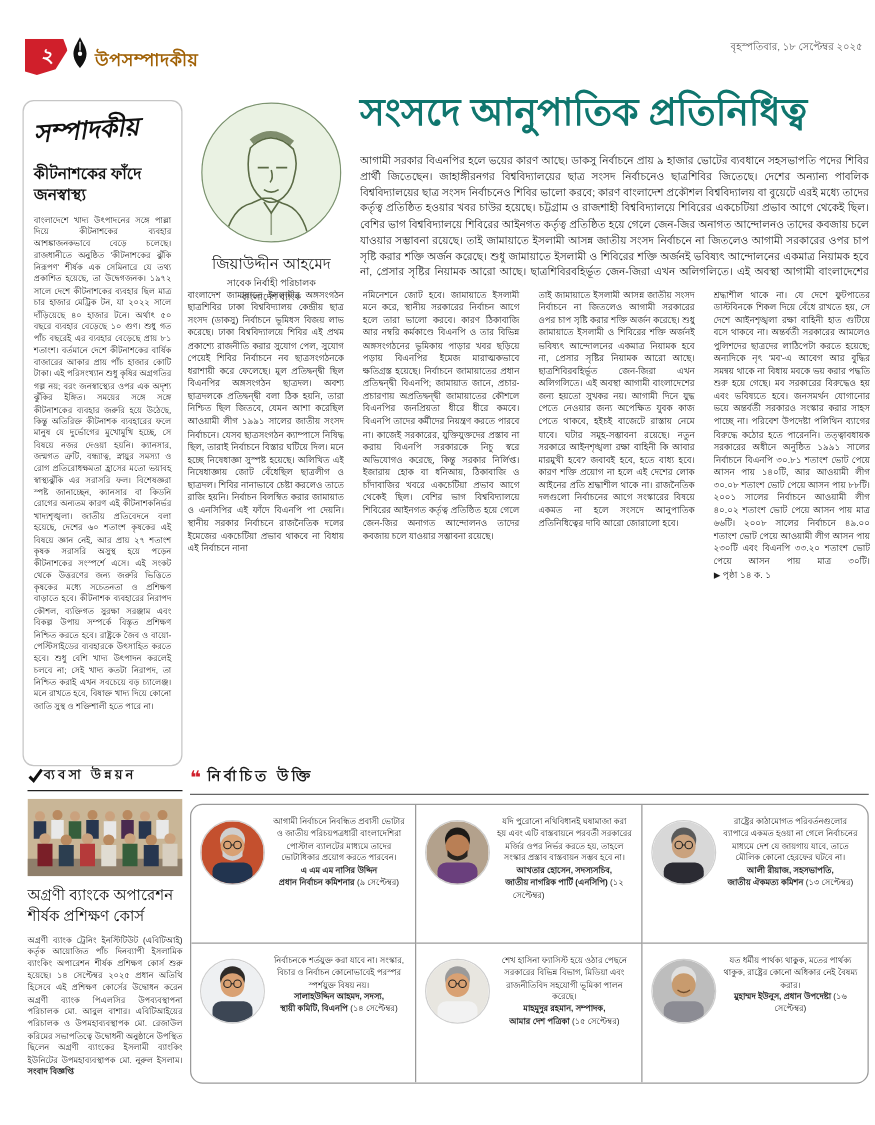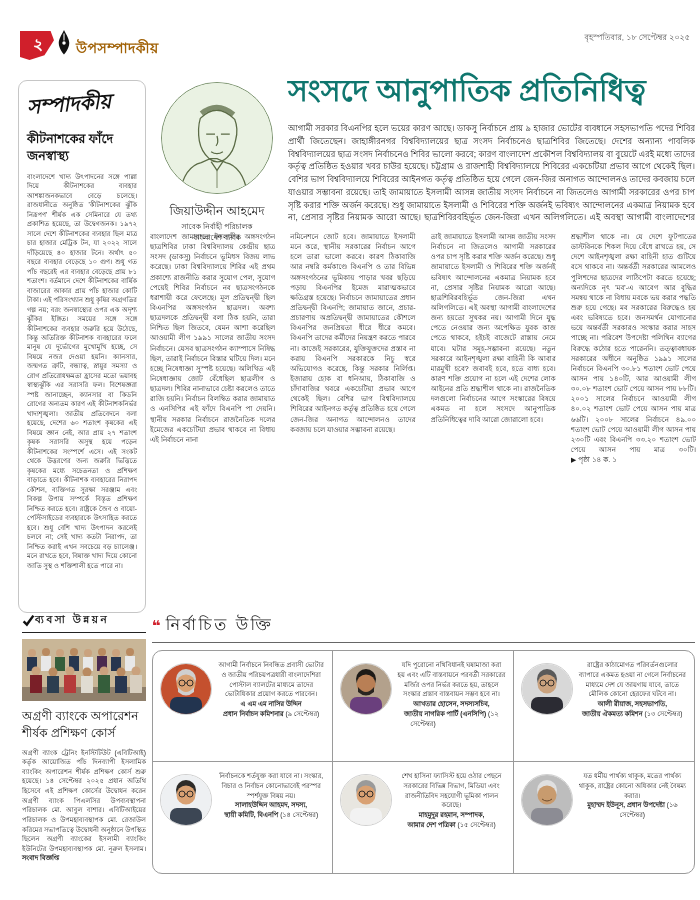--- a/index.html
+++ b/index.html
@@ -48,21 +48,21 @@
   .biz-header .lbl{font-size:10.5px;font-weight:700;letter-spacing:2.5px;}
   .biz-photo{margin-top:6px;width:124px;height:62px;display:block;}
   .biz-headline{margin-top:7px;font-size:12px;font-weight:400;line-height:1.4;color:#111;}
   .biz-body{margin-top:6px;font-size:6.6px;line-height:1.46;text-align:justify;color:#222;}
   .press-note{font-weight:700;}
 
   
   .quotes{left:152px;top:612px;width:543px;}
   .quotes-header{display:flex;align-items:center;gap:5px;border-bottom:1px solid #666;padding-bottom:3px;}
   .quote-glyph{color:#d01f2b;font-size:15px;font-weight:700;line-height:1;}
-  .quotes-label{font-size:16px;font-weight:400;letter-spacing:2.5px;}
+  .quotes-label{font-size:12px;font-weight:700;letter-spacing:2.5px;}
   .quotes-box{margin-top:7px;border:1px solid #9a9a9a;border-radius:10px;height:222px;
     display:grid;grid-template-columns:1fr 1fr 1fr;grid-template-rows:1fr 1fr;overflow:hidden;}
   .qcell{padding:9px 7px 3px 7px;overflow:hidden;}
   .qcell.br{border-right:1px solid #9a9a9a;}
   .qcell.bb{border-bottom:1px solid #9a9a9a;}
   .qavatar{float:left;width:50px;height:50px;border-radius:50%;margin:3px 5px 2px 0;overflow:hidden;
     border:1px solid #cfcfcf;}
   .qavatar svg{width:100%;height:100%;display:block;}
   .qtext{font-size:6.6px;line-height:1.48;text-align:center;color:#1c1c1c;}
   .qname{font-weight:700;}

